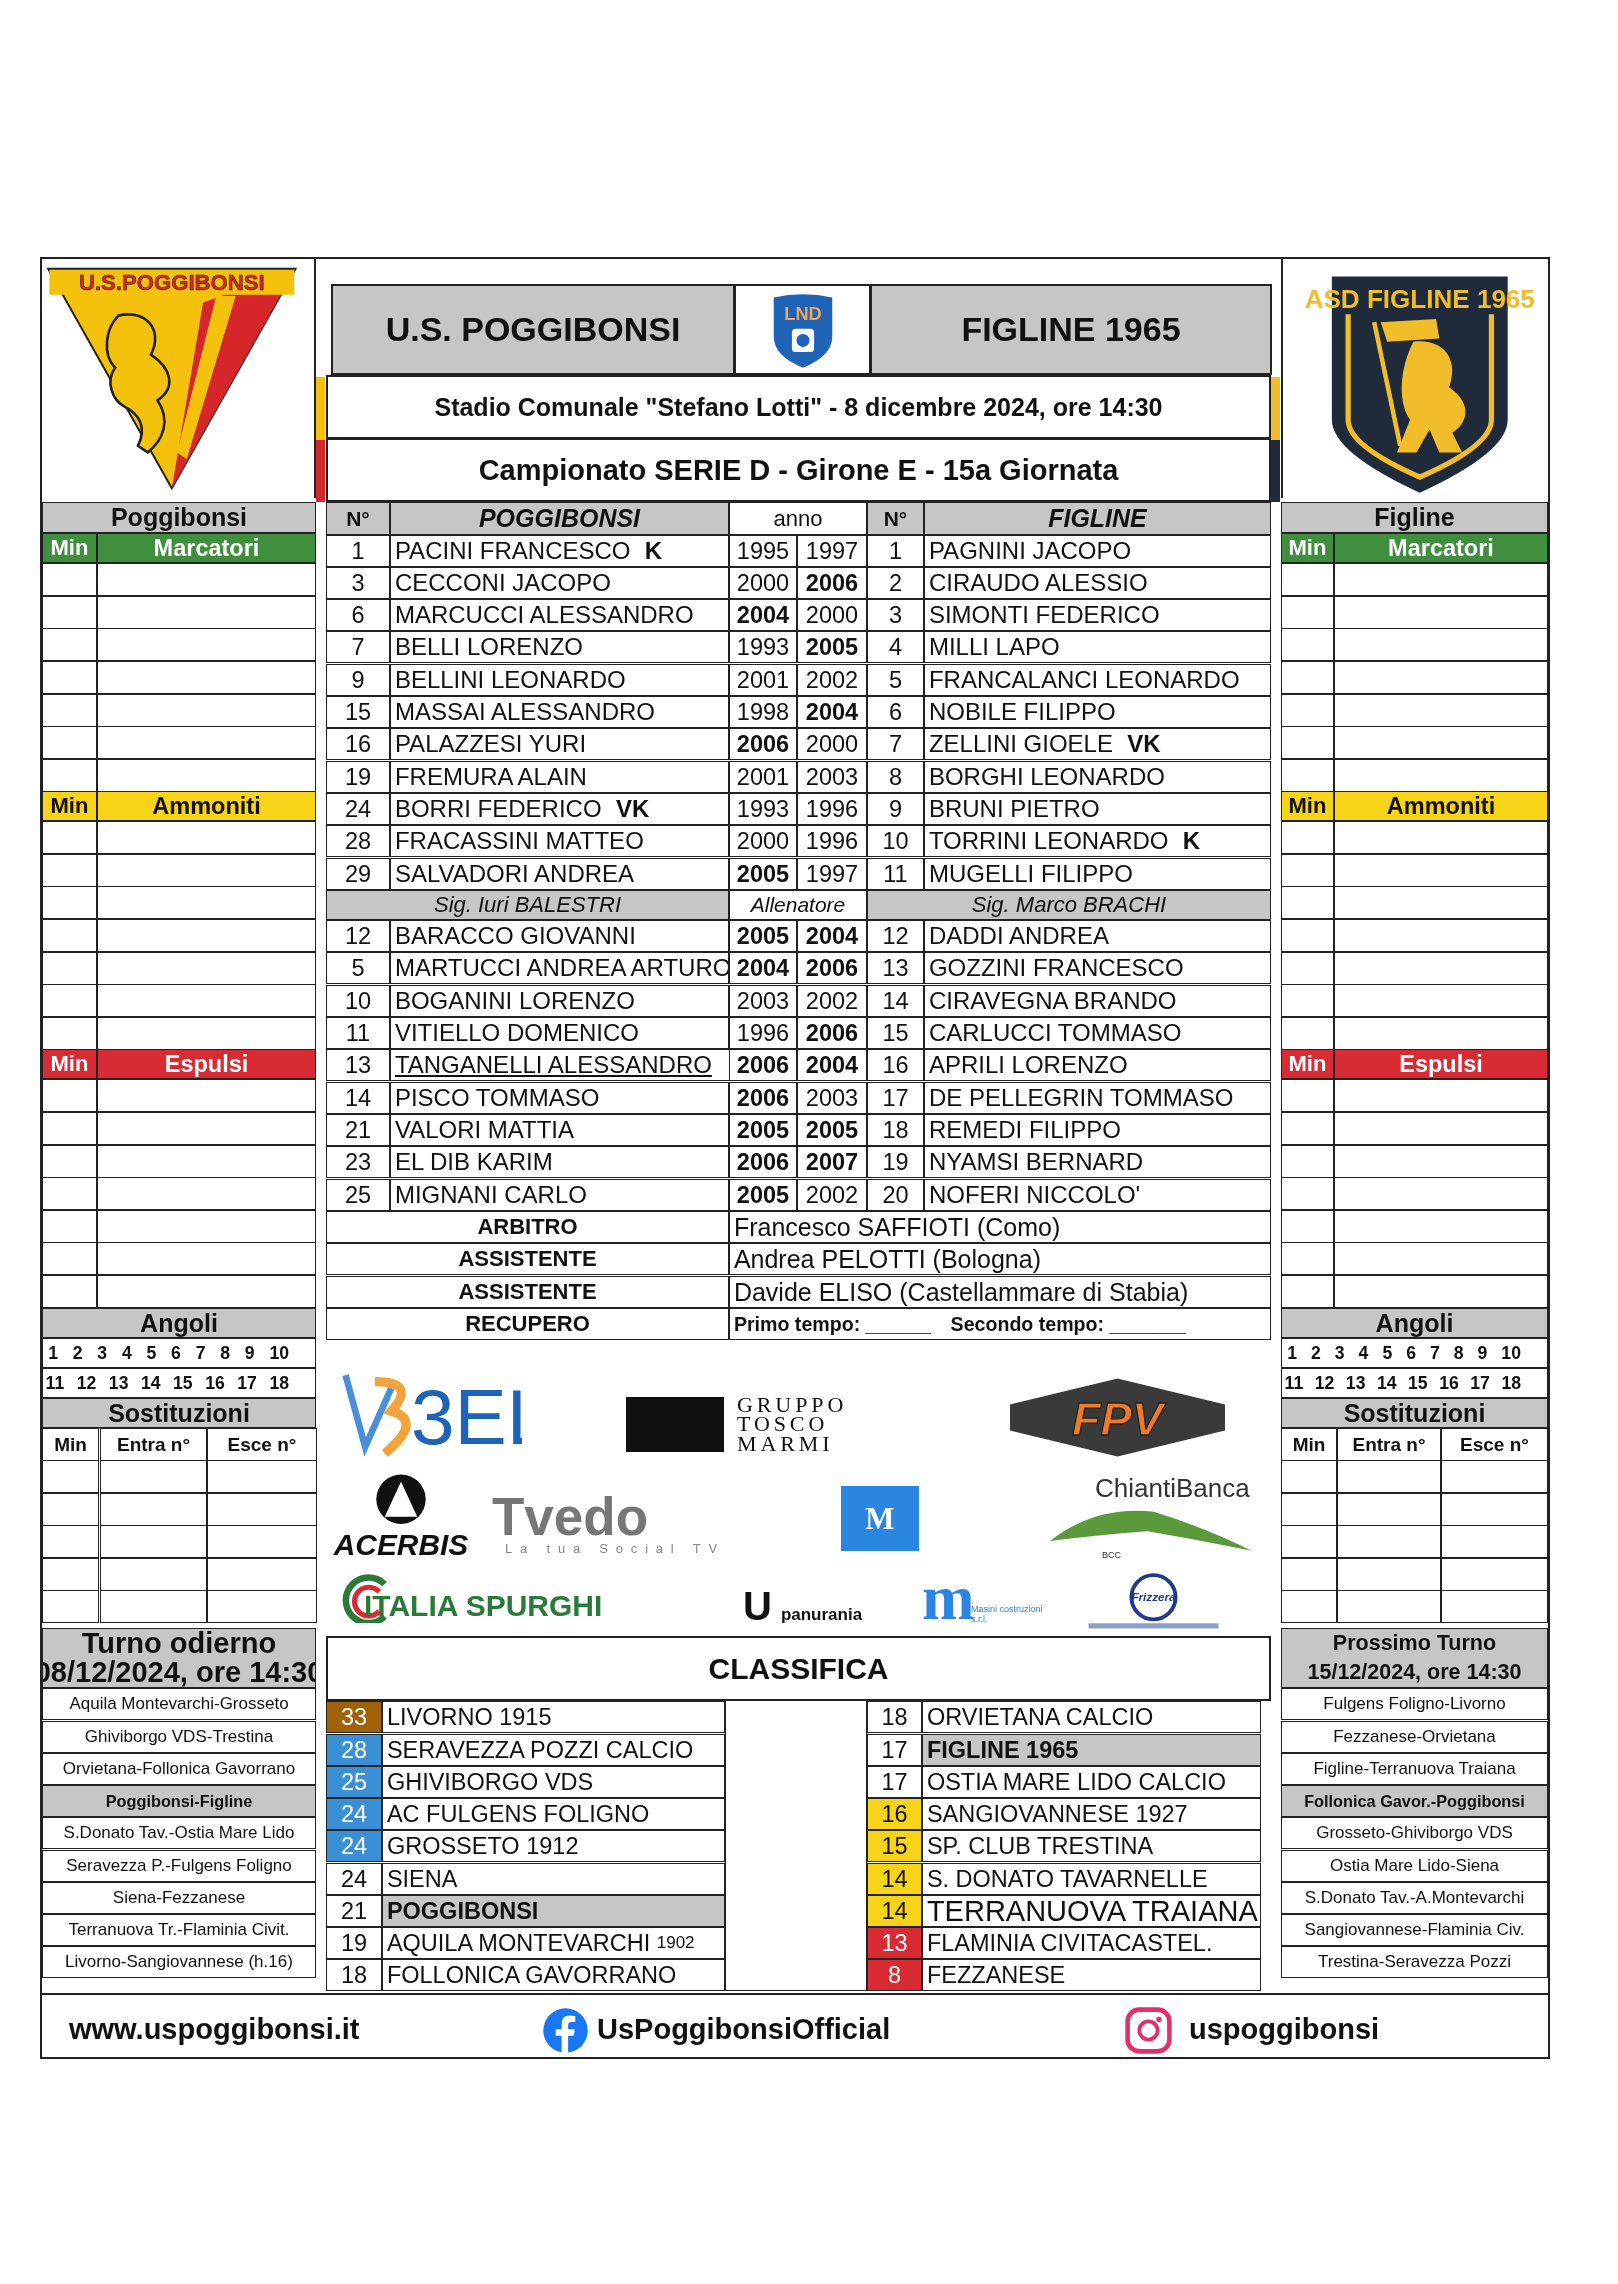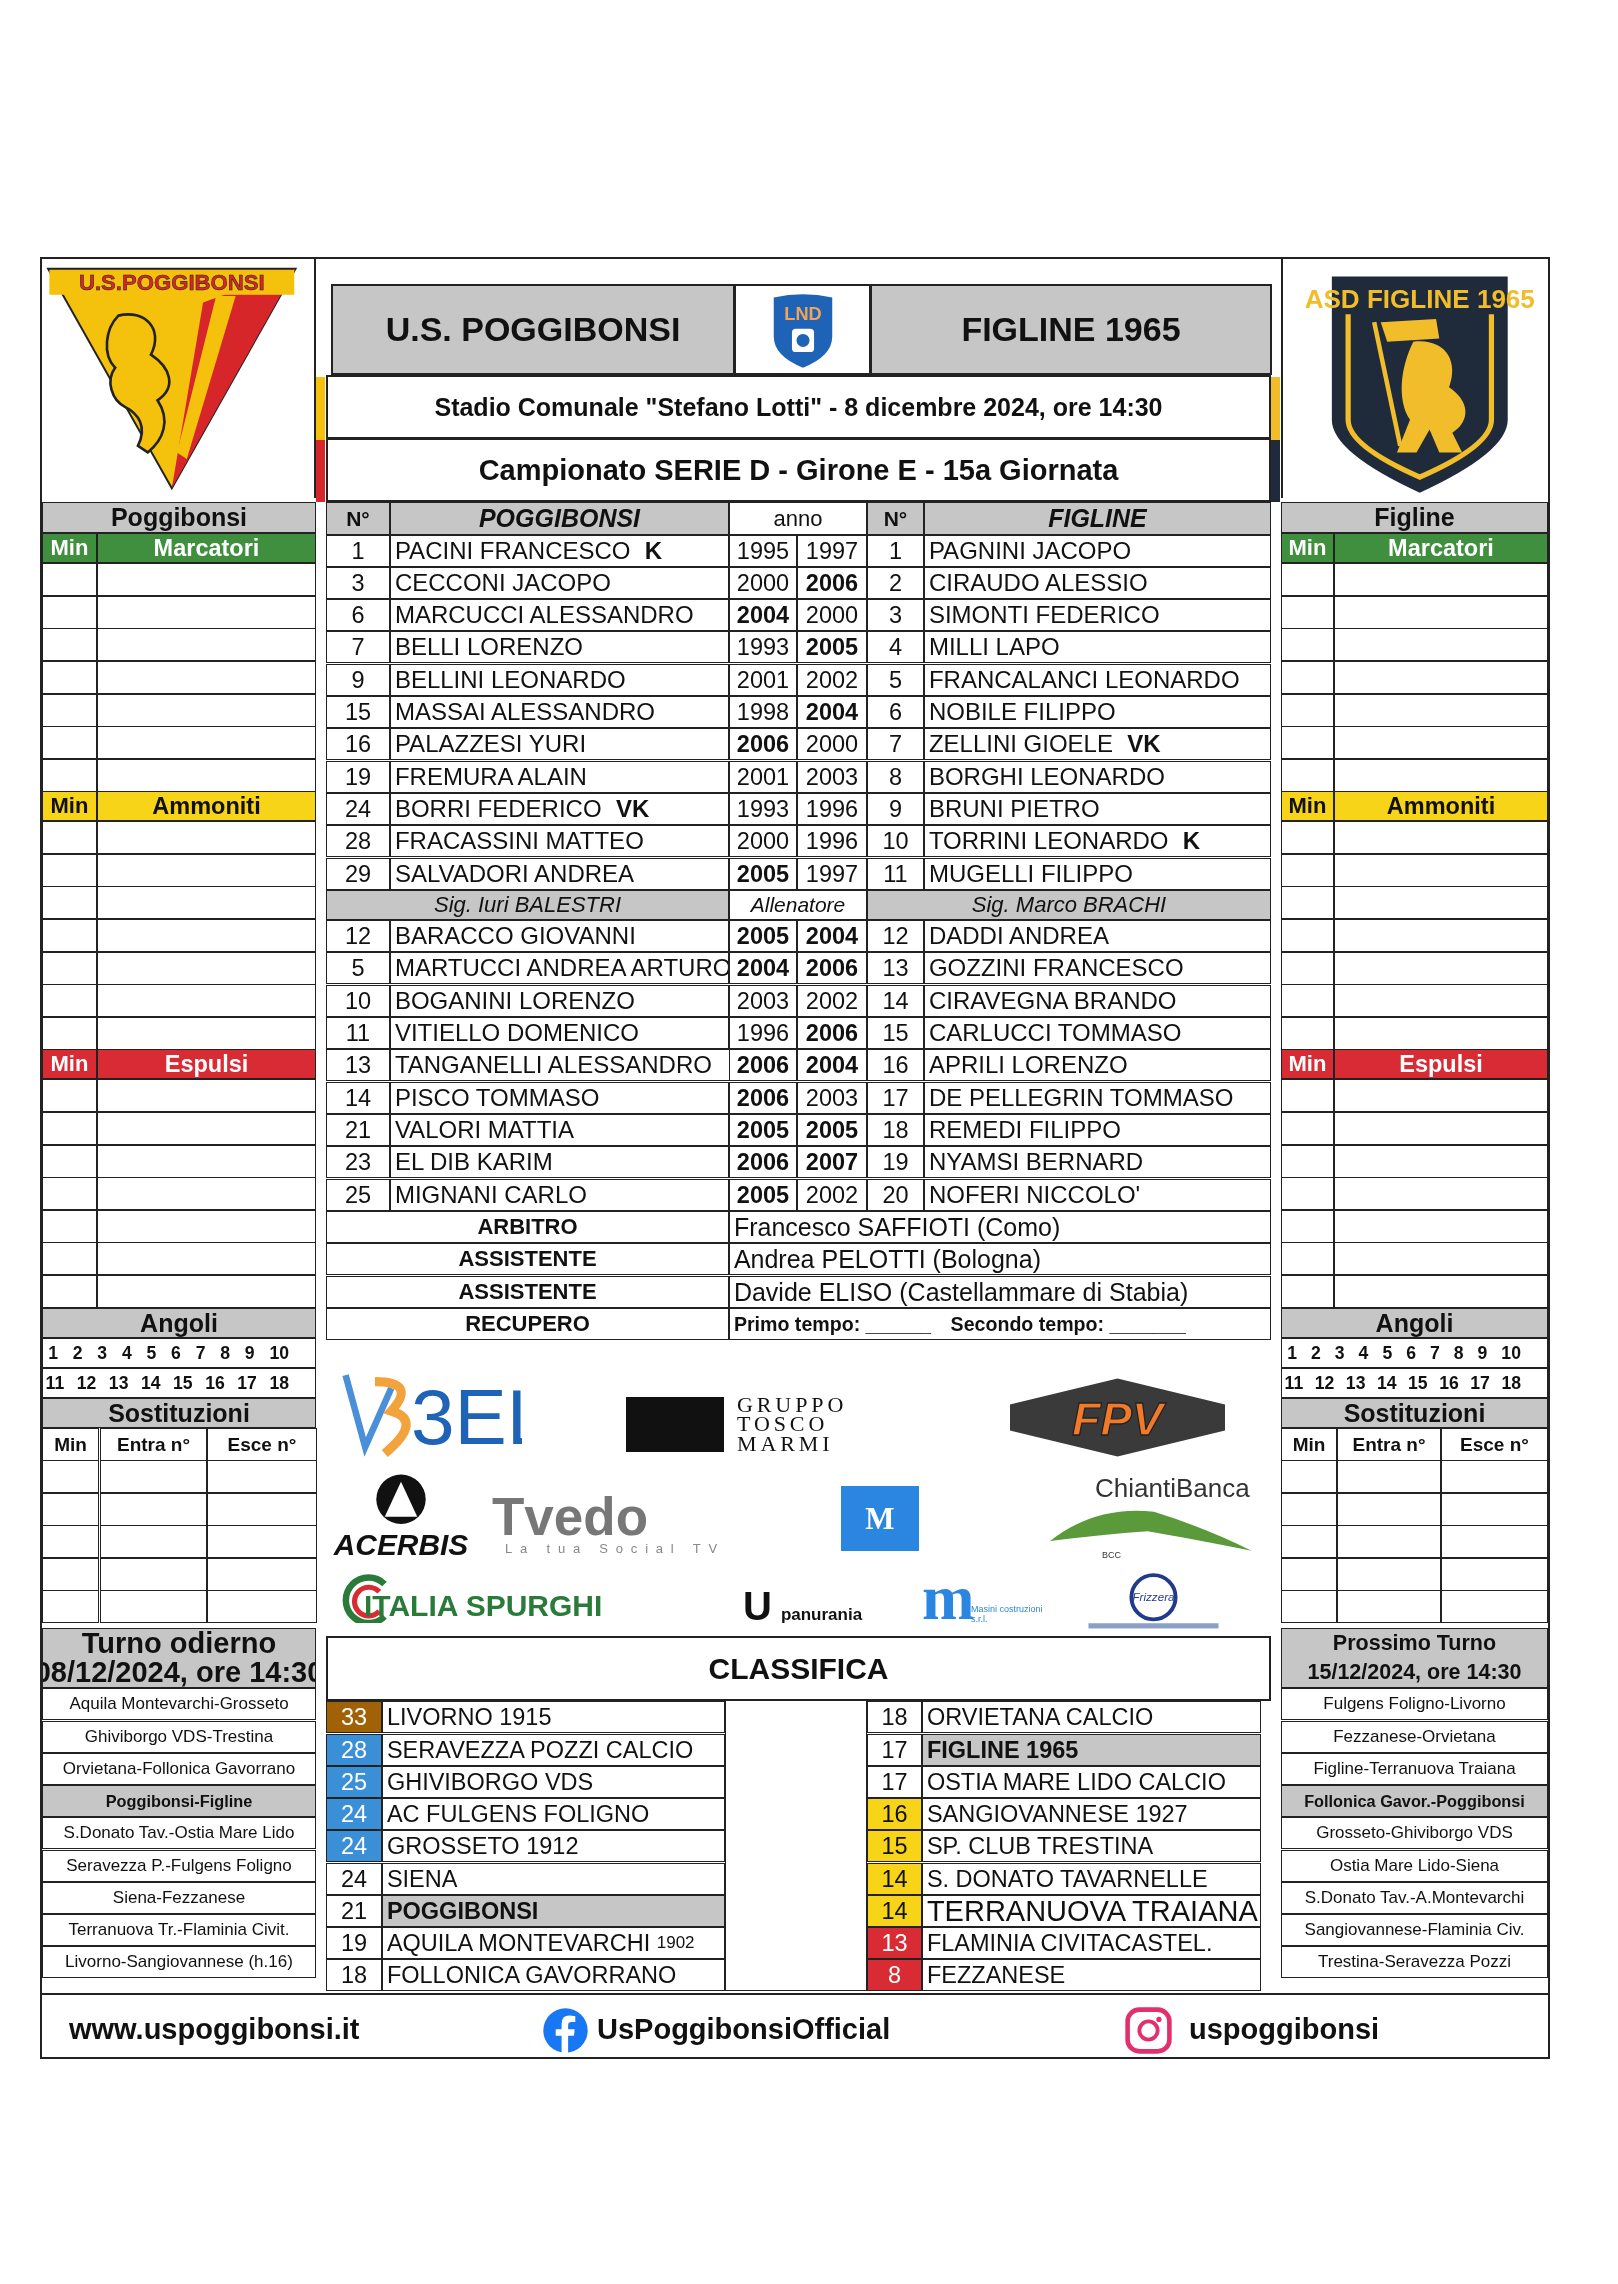--- a/index.html
+++ b/index.html
@@ -445,21 +445,21 @@
     <div class="cell l pl" style="left:390px;top:1017px;width:339px;height:32px;">
       <span>VITIELLO DOMENICO</span>
     </div>
     <div class="cell c yr" style="left:729px;top:1017px;width:68px;height:32px;">1996</div>
     <div class="cell c yr b" style="left:797px;top:1017px;width:70px;height:32px;">2006</div>
     <div class="cell c nm" style="left:867px;top:1017px;width:57px;height:32px;">15</div>
     <div class="cell l pl" style="left:924px;top:1017px;width:347px;height:32px;">
       <span>CARLUCCI TOMMASO</span>
     </div>
     <div class="cell c nm" style="left:326px;top:1049px;width:64px;height:32px;">13</div>
-    <div class="cell l pl" style="left:390px;top:1049px;width:408px;height:32px;">
+    <div class="cell l pl" style="left:390px;top:1049px;width:408px;height:32px;text-decoration:underline;">
       <span>TANGANELLI ALESSANDRO</span>
     </div>
     <div class="cell c yr b" style="left:729px;top:1049px;width:68px;height:32px;">2006</div>
     <div class="cell c yr b" style="left:797px;top:1049px;width:70px;height:32px;">2004</div>
     <div class="cell c nm" style="left:867px;top:1049px;width:57px;height:32px;">16</div>
     <div class="cell l pl" style="left:924px;top:1049px;width:347px;height:32px;">
       <span>APRILI LORENZO</span>
     </div>
     <div class="cell c nm" style="left:326px;top:1082px;width:64px;height:32px;">14</div>
     <div class="cell l pl" style="left:390px;top:1082px;width:339px;height:32px;">
@@ -561,21 +561,21 @@
     <span class="abs b" style="left:25px;top:18px;font-size:30px;color:#2a7a3a;">ITALIA SPURGHI</span>
   </div>
   <div class="abs" style="left:417px;top:228px;width:163px;height:52px;display:flex;align-items:flex-end;">
     <span class="b" style="font-size:40px;">U</span>
     <span class="b" style="font-size:17px;margin-left:9px;margin-bottom:3.9px;">panurania</span>
   </div>
   <div class="abs" style="left:596px;top:222px;width:124px;height:59px;">
     <span class="abs b" style="left:0;top:-9px;font-size:63px;color:#2a86e0;font-family:'Liberation Serif',serif;">m</span>
     <span class="abs" style="left:49px;top:33px;font-size:9px;color:#2a86e0;">Masini costruzioni s.r.l.</span>
   </div>
-  <div class="abs" style="left:756px;top:222px;width:143px;height:59px;">
+  <div class="abs" style="left:756px;top:222px;width:143px;height:59px;font-weight:bold;">
     <svg width="143" height="59" viewBox="0 0 220 90">
       <circle cx="110" cy="40" r="34" fill="none" stroke="#1f3b8a" stroke-width="6"></circle>
       <text x="110" y="46" text-anchor="middle" font-family="Liberation Sans, sans-serif" font-size="18" font-style="italic" fill="#1f3b8a">Frizzera</text>
       <rect x="10" y="80" width="200" height="8" fill="#8aa0c8"></rect>
     </svg>
   </div>
 </div>
 
 <div class="abs box" style="left:326px;top:1636px;width:945px;height:65px;display:flex;align-items:center;justify-content:center;background:#fff;">
   <span class="b" style="font-size:30px;">CLASSIFICA</span>

